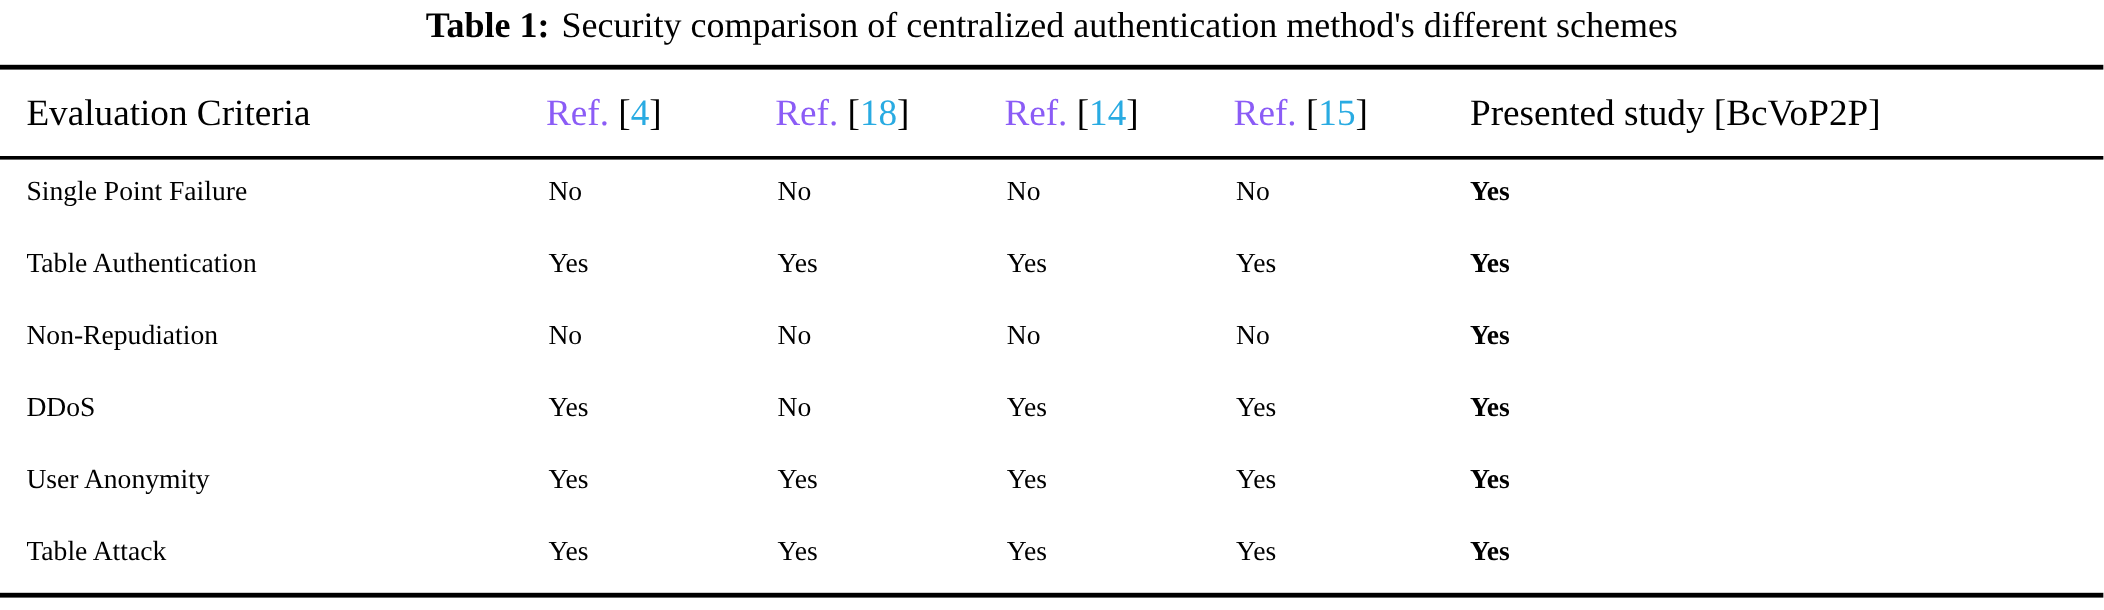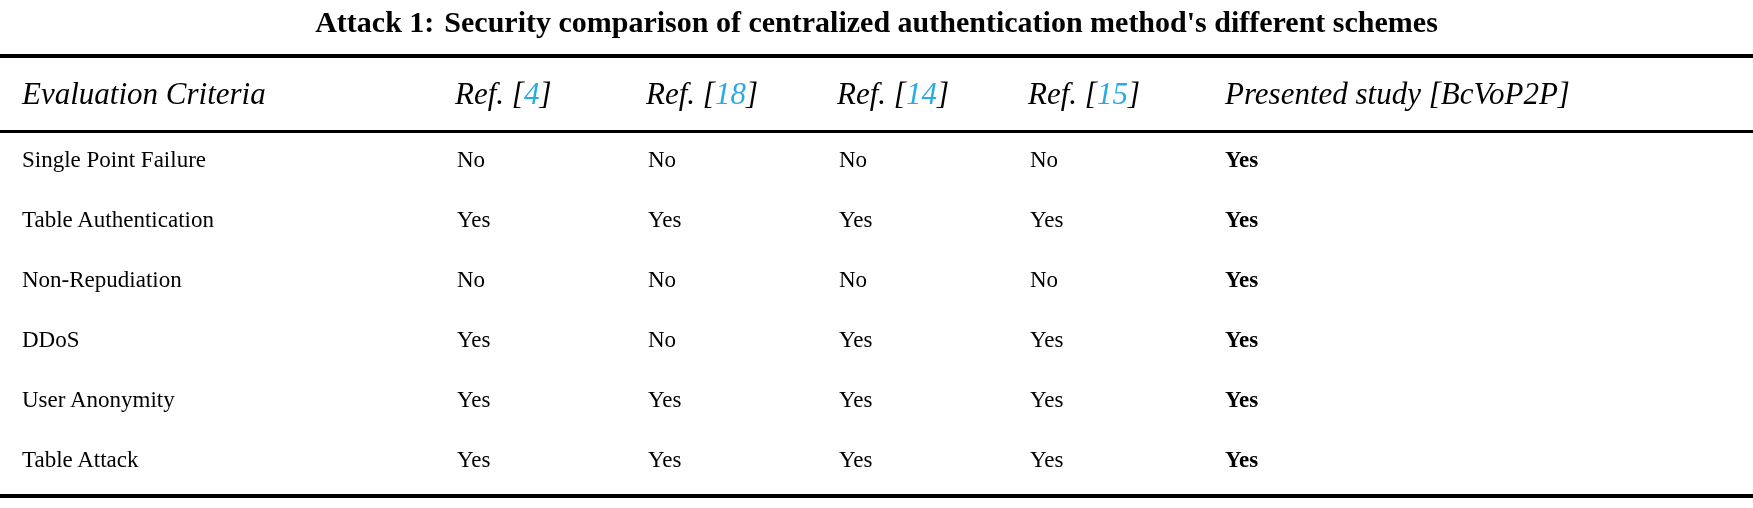--- a/index.html
+++ b/index.html
@@ -32,21 +32,21 @@
     width: 1753px;
     text-align: center;
     font-size: 30px;
     line-height: 40px;
     white-space: nowrap;
   }
   .caption-label {
     font-weight: bold;
   }
   .caption-text {
-    font-weight: bold;
+    font-weight: normal;
   }
   .caption-gap {
     display: inline-block;
     width: 10px;
   }
 
   
   .rule {
     position: absolute;
     left: 0;
@@ -80,46 +80,45 @@
 
   
   col.c-criteria { width: 455px; }
   col.c-ref      { width: 191px; }
   col.c-study    { width: 561px; }
 
   thead th {
     height: 72px;
     line-height: 72px;
     font-size: 31px;
-    font-style: italic;
   }
   thead th.criteria-head { padding-left: 22px; }
   thead th.ref-head      { padding-left: 0px; }
   thead th.study-head    { padding-left: 6px; }
 
   tbody td {
     height: 60px;
     line-height: 60px;
     font-size: 23px;
   }
   tbody td.criteria-cell { padding-left: 22px; }
   tbody td.ref-cell      { padding-left: 2px; margin-left: 33px; }
   tbody td.study-cell    { padding-left: 6px; font-weight: bold; }
 
-  .ref-label { color: #000000; text-align: right; }
+  .ref-label { color: #8b5cf6; text-align: right; }
   .ref-num   { color: #29abe2; }
   .bracket   { color: #000000; }
 </style>
 </head>
 <body>
 
 <div class="table-figure">
 
   <div class="caption">
-    <span class="caption-label">Attack 1:</span><span class="caption-gap"></span><span class="caption-text">Security comparison of centralized authentication method's different schemes</span>
+    <span class="caption-label">Table 1:</span><span class="caption-gap"></span><span class="caption-text">Security comparison of centralized authentication method's different schemes</span>
   </div>
 
   <div class="rule rule-top"></div>
   <div class="rule rule-mid"></div>
   <div class="rule rule-bottom"></div>
 
   <table class="data">
     <colgroup>
       <col class="c-criteria">
       <col class="c-ref">

